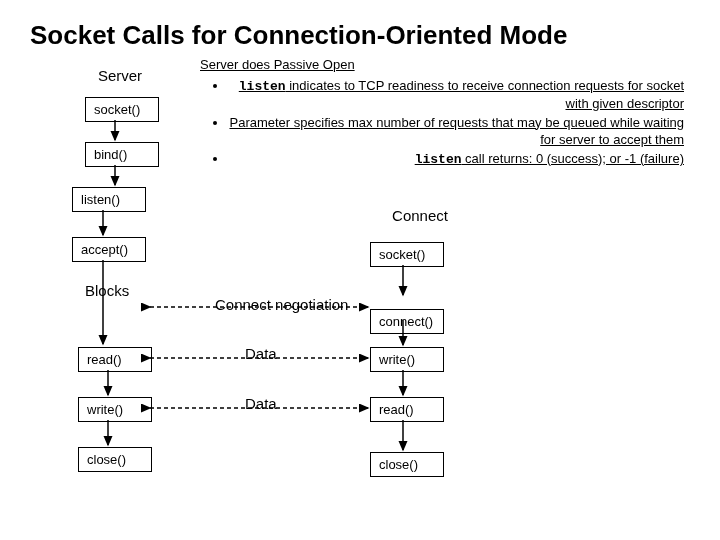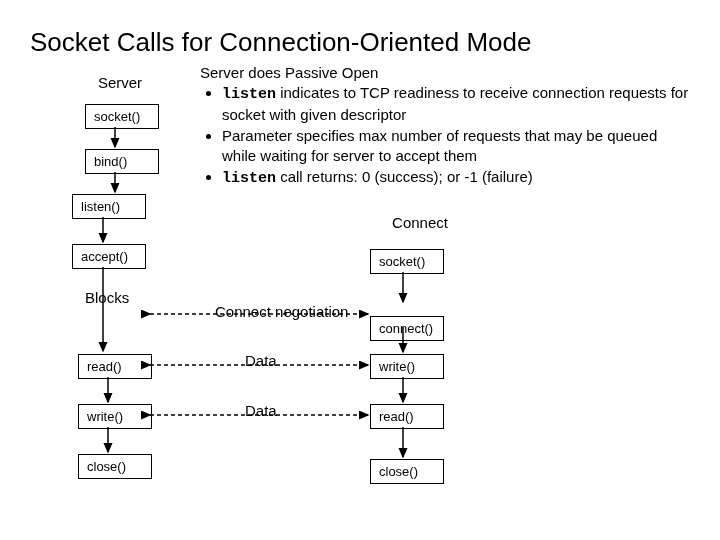--- a/index.html
+++ b/index.html
@@ -5,22 +5,22 @@
 body {
   margin: 0;
   font-family: Arial, sans-serif;
   width: 720px;
   height: 540px;
   background: #fff;
   position: relative;
 }
 .title {
   font-size: 26px;
-  font-weight: normal;
-  padding: 27px 0 6px 30px;
+  font-weight: bold;
+  padding: 20px 0 6px 30px;
   color: #000;
 }
 .content-area {
   position: relative;
   height: 460px;
   padding-left: 44px;
 }
 .box {
   position: absolute;
   border: 1px solid #000;
@@ -37,29 +37,31 @@
 }
 .note-label {
   position: absolute;
   font-size: 15px;
 }
 .description {
   position: absolute;
   left: 200px;
   top: 0;
   width: 490px;
-  font-size: 15px;
+  font-size: 13px;
+  text-decoration: underline;
 }
 .description .heading {
   margin-bottom: 2px;
 }
 .description ul {
-  margin: 0;
+  margin: 6px;
   padding-left: 22px;
   list-style: disc;
+  text-align: right;
 }
 .description li {
   margin-bottom: 2px;
   line-height: 1.3;
 }
 .mono {
   font-family: "Courier New", monospace;
   font-weight: bold;
 }
 svg.arrow-layer {

